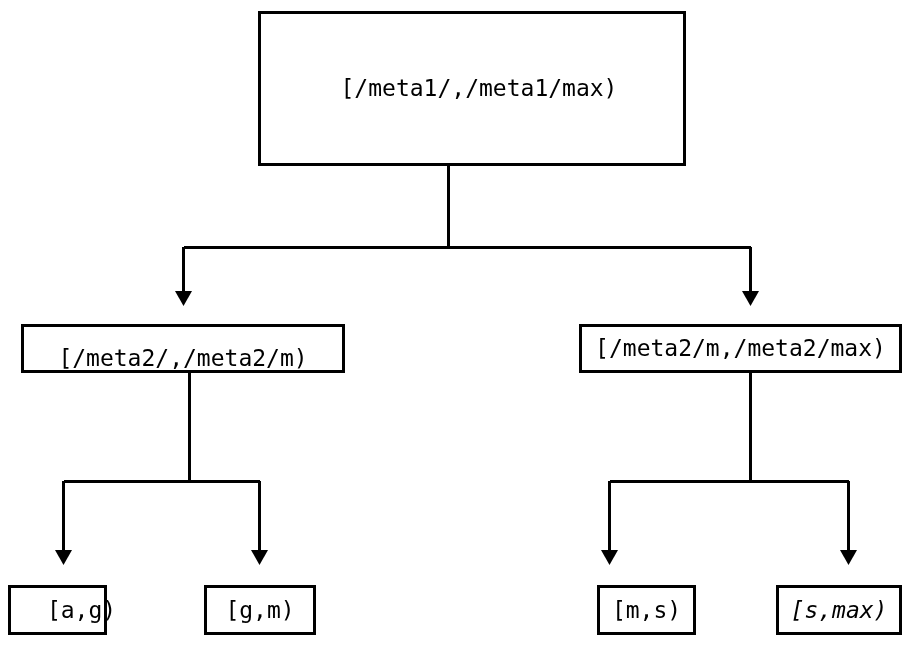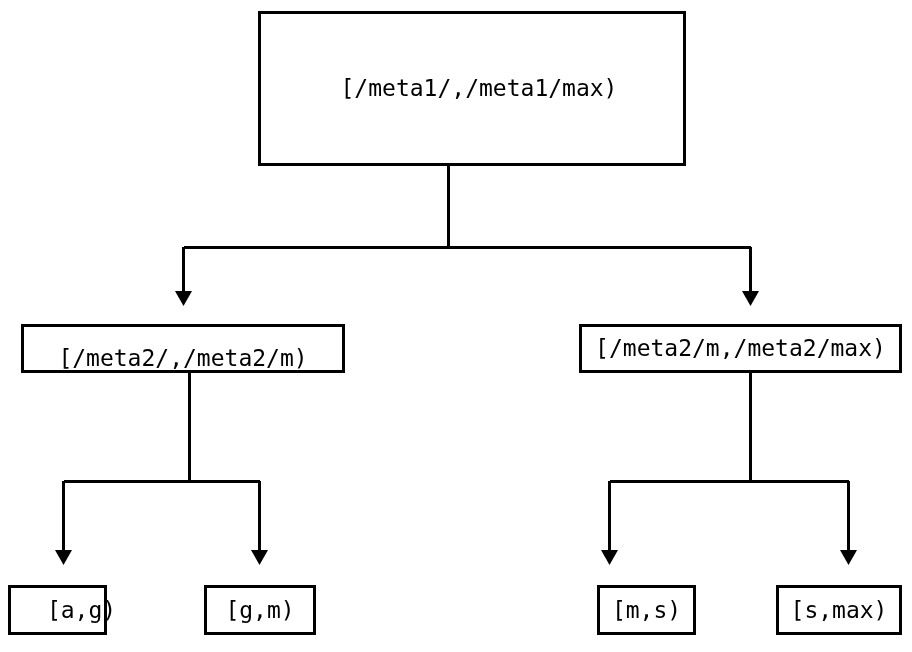--- a/index.html
+++ b/index.html
@@ -85,20 +85,21 @@
     top: 585px;
     width: 99px;
     height: 50px;
     margin-left: 44px;
   }
   .node.leaf-smax {
     left: 776px;
     top: 585px;
     width: 126px;
     height: 50px;
+    font-style: italic;
   }
 </style>
 </head>
 <body>
 
 <div id="canvas">
 
   <svg id="edges" width="912" height="652" viewBox="0 0 912 652" xmlns="http://www.w3.org/2000/svg">
     <defs>
       <marker id="arrowhead" markerWidth="10" markerHeight="9" refX="0" refY="4.5" orient="auto" markerUnits="userSpaceOnUse">

